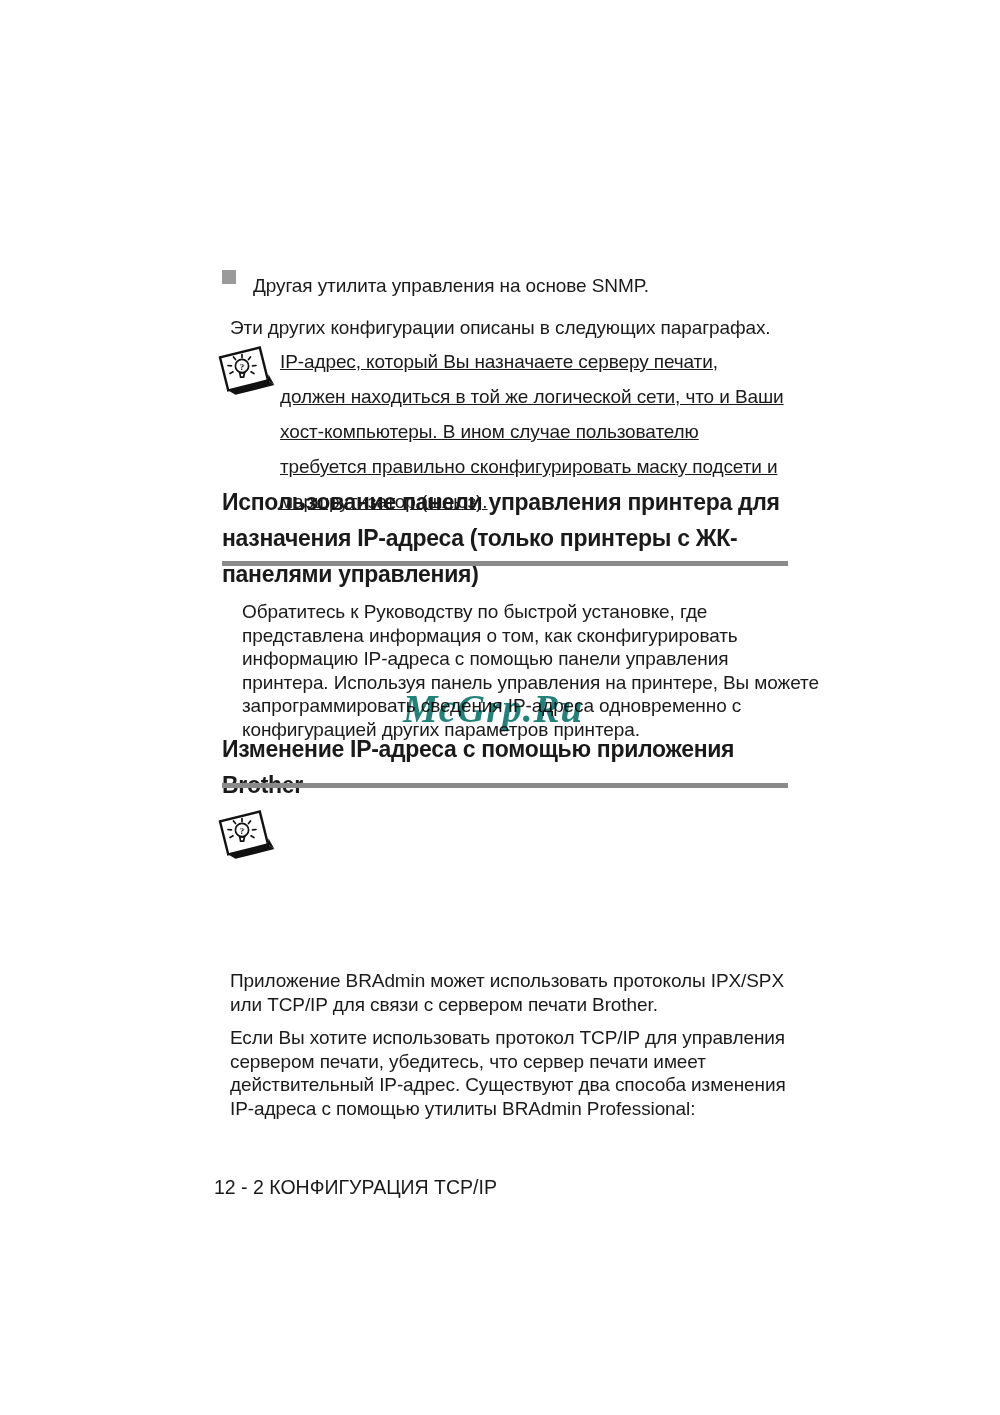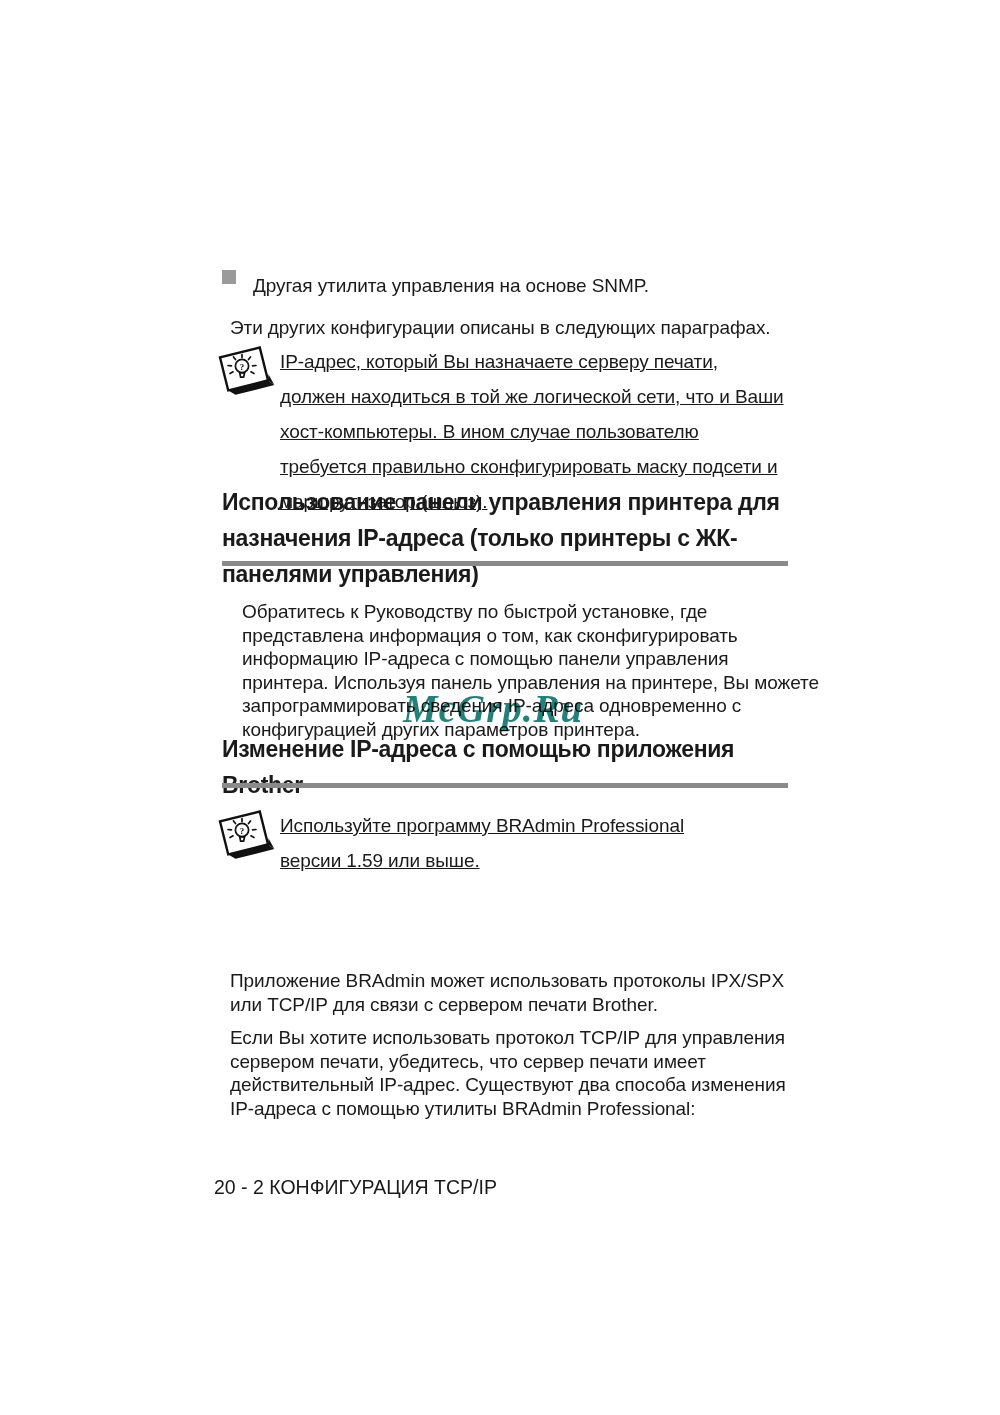--- a/index.html
+++ b/index.html
@@ -134,23 +134,22 @@
           <path d="M36.5 13 L34.5 15.5"></path>
           <path d="M42 21.5 L38.5 21.8"></path>
           <path d="M40 29.5 L37 27.8"></path>
           <path d="M19.5 13 L21.5 15.5"></path>
           <path d="M14 21.5 L17.5 21.8"></path>
           <path d="M16 29.5 L19 27.8"></path>
           <text x="28" y="25.5" font-size="9" font-weight="bold" text-anchor="middle" stroke="none" fill="#111111" font-family="Liberation Serif, serif">?</text>
         </g>
       </svg>
     </span>
-    <div class="note-text note-body reg-sup">Используйте программу BRAdmin Professional версии 1.59 или выше.</div>
   </div>
 
 
   <p class="abs body-text p4">Если Вы хотите использовать протокол TCP/IP для управления сервером печати, убедитесь, что сервер печати имеет действительный IP-адрес. Существуют два способа изменения IP-адреса с помощью утилиты BRAdmin Professional:</p>
 
   <p class="abs body-text p3">Приложение BRAdmin может использовать протоколы IPX/SPX или TCP/IP для связи с сервером печати Brother.</p>
 
-  <div class="abs body-text footer">20 - 2 КОНФИГУРАЦИЯ TCP/IP</div>
+  <div class="abs body-text footer">12 - 2 КОНФИГУРАЦИЯ TCP/IP</div>
 
 </div>
 
 </body></html>

